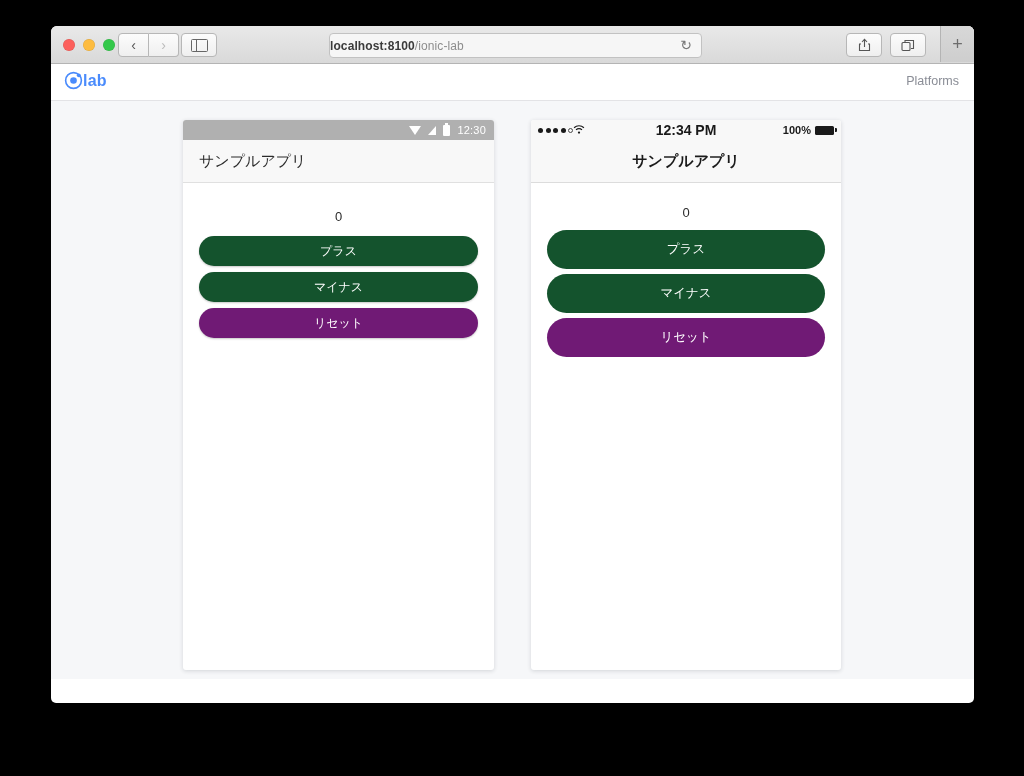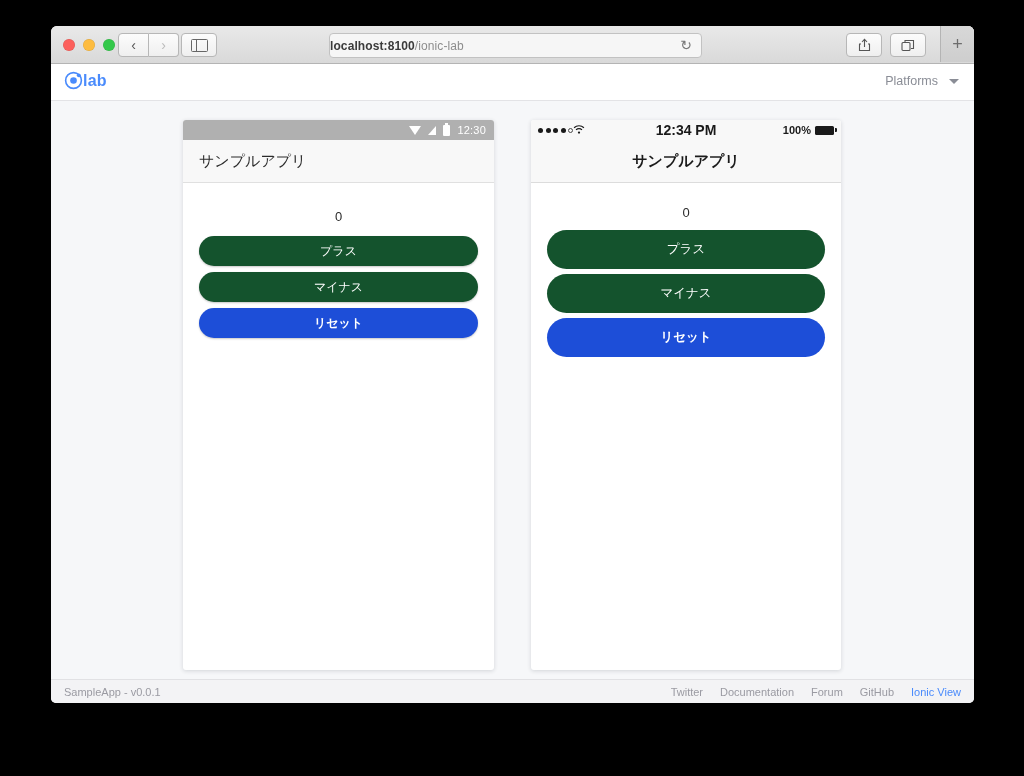--- a/index.html
+++ b/index.html
@@ -180,21 +180,22 @@
     letter-spacing: 0.2px;
   }
   .platforms {
     position: absolute;
     right: 15px;
     top: 10px;
     font-size: 12.5px;
     color: #8a8d96;
     display: flex;
     align-items: center;
-    gap: 11px;
+    gap: 18px;
+    flex-direction: column;
   }
   .caret-down {
     width: 0; height: 0;
     border-left: 5px solid transparent;
     border-right: 5px solid transparent;
     border-top: 5px solid #8a8d96;
   }
 
   
   .lab-body {
@@ -388,21 +389,21 @@
     margin-bottom: 6px;
     box-shadow: 0 1px 2px rgba(0,0,0,0.22);
   }
   .ios .app-btn {
     height: 39px;
     border-radius: 20px;
     font-size: 12.5px;
     margin-bottom: 5px;
   }
   .btn-blue { background: #14532d; }
-  .btn-red  { background: #1d4ed8; font-weight: bold; }
+  .btn-red  { background: #701a75; }
 
   
   .lab-footer {
     position: relative;
     height: 25px;
     background: #f3f3f5;
     border-top: 1px solid #e1e1e4;
   }
   .footer-left {
     position: absolute;
@@ -538,24 +539,14 @@
       </div>
       <div class="app-content">
         <div class="counter">0</div>
         <button class="app-btn btn-blue">プラス</button>
         <button class="app-btn btn-blue">マイナス</button>
         <button class="app-btn btn-red">リセット</button>
       </div>
     </div>
   </div>
 
-  <div class="lab-footer">
-    <div class="footer-left">SampleApp - v0.0.1</div>
-    <div class="footer-links">
-      <a href="#">Twitter</a>
-      <a href="#">Documentation</a>
-      <a href="#">Forum</a>
-      <a href="#">GitHub</a>
-      <a href="#" class="accent">Ionic View</a>
-    </div>
-  </div>
 
 </div>
 
 </body></html>

